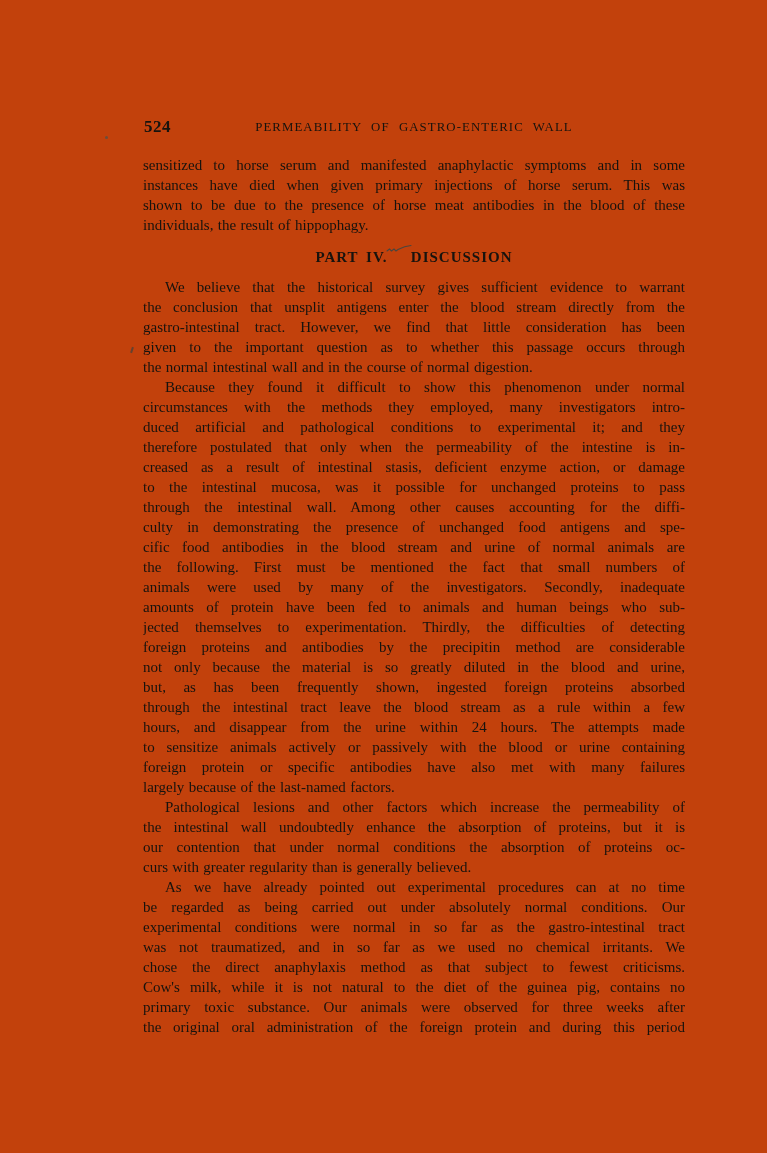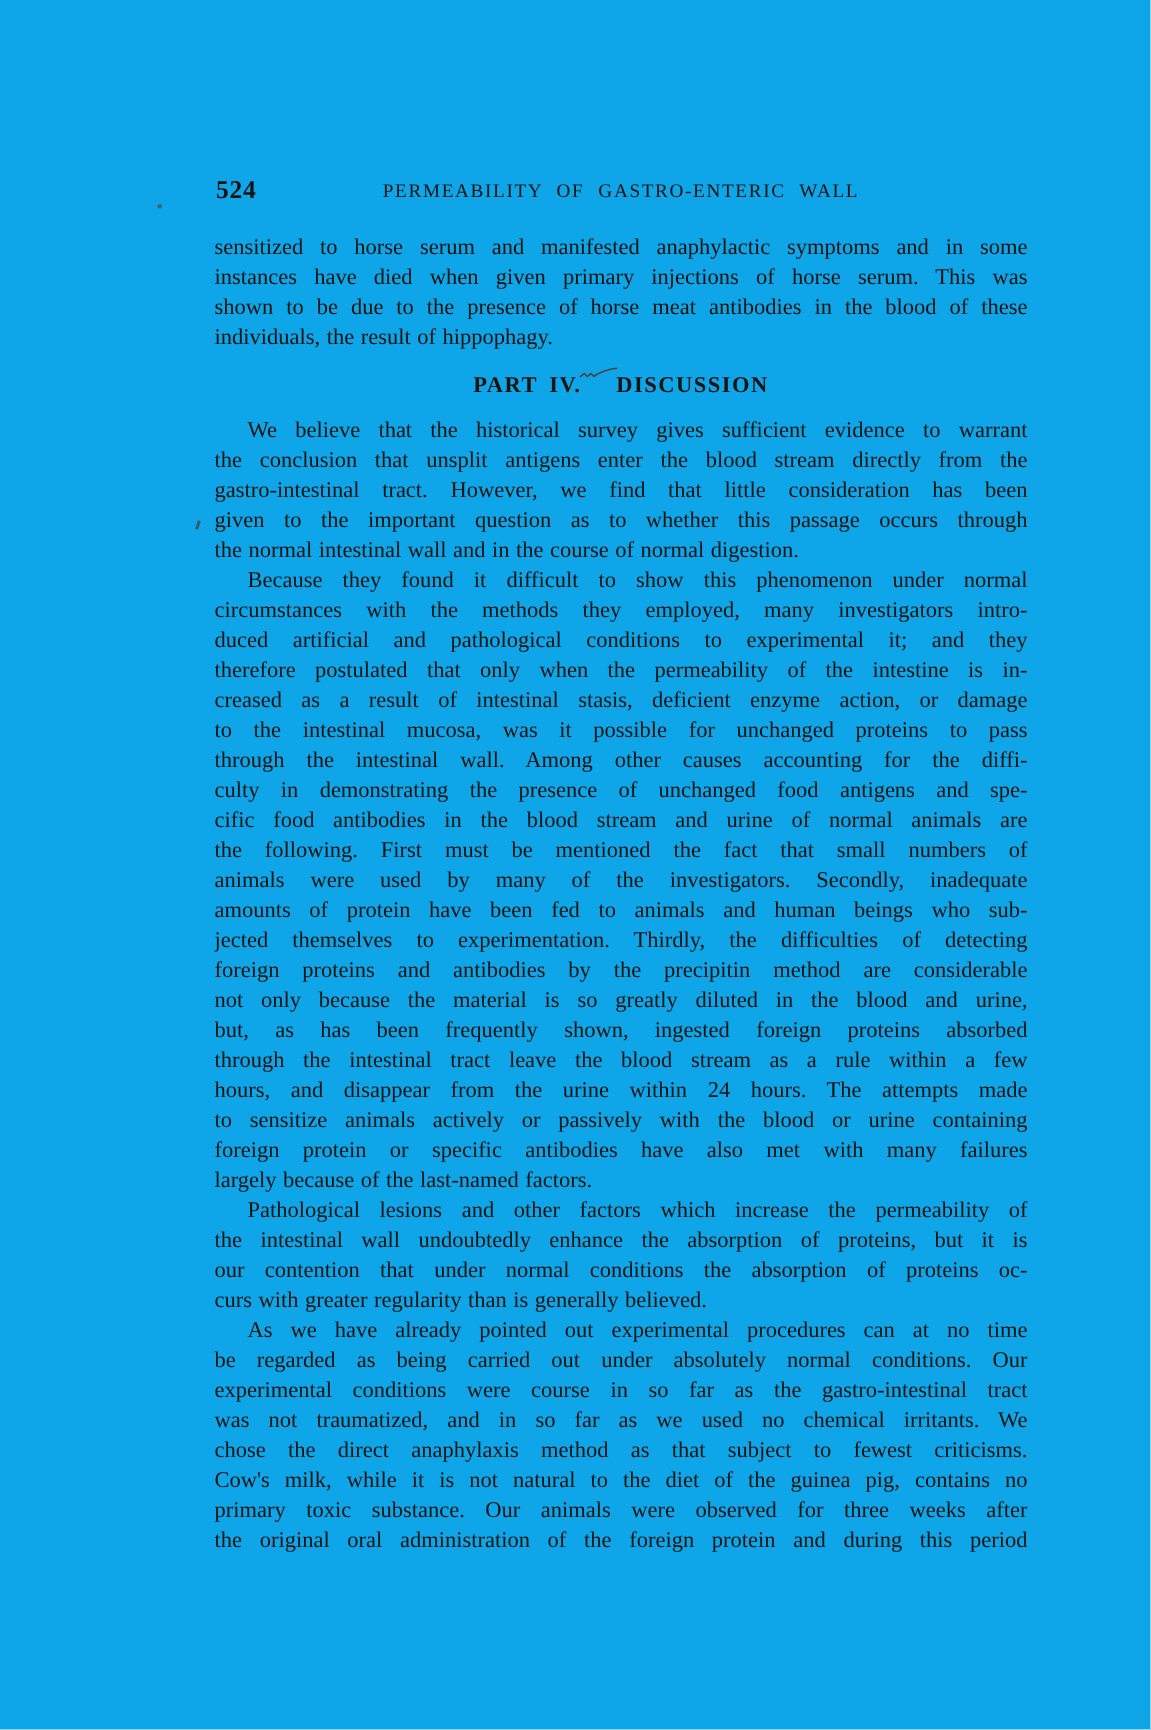--- a/index.html
+++ b/index.html
@@ -1,20 +1,20 @@
 <!DOCTYPE html>
 <html><head>
 <meta charset="utf-8">
 <style>
   html, body { margin: 0; padding: 0; background: #ffffff; }
   .page {
     position: relative;
     width: 767px;
     height: 1153px;
-    background: #0ea5e9;
+    background: #c2410c;
     font-family: "Liberation Serif", serif;
     color: #17130e;
     overflow: hidden;
   }
   .header {
     position: absolute;
     left: 143px;
     top: 117px;
     width: 542px;
     height: 24px;
@@ -136,21 +136,21 @@
       <div class="line">hours, and disappear from the urine within 24 hours.  The attempts made</div>
       <div class="line">to sensitize animals actively or passively with the blood or urine containing</div>
       <div class="line">foreign protein or specific antibodies have also met with many failures</div>
       <div class="line last">largely because of the last-named factors.</div>
       <div class="line first">Pathological lesions and other factors which increase the permeability of</div>
       <div class="line">the intestinal wall undoubtedly enhance the absorption of proteins, but it is</div>
       <div class="line">our contention that under normal conditions the absorption of proteins oc-</div>
       <div class="line last">curs with greater regularity than is generally believed.</div>
       <div class="line first">As we have already pointed out experimental procedures can at no time</div>
       <div class="line">be regarded as being carried out under absolutely normal conditions.  Our</div>
-      <div class="line">experimental conditions were course in so far as the gastro-intestinal tract</div>
+      <div class="line">experimental conditions were normal in so far as the gastro-intestinal tract</div>
       <div class="line">was not traumatized, and in so far as we used no chemical irritants.  We</div>
       <div class="line">chose the direct anaphylaxis method as that subject to fewest criticisms.</div>
       <div class="line">Cow's milk, while it is not natural to the diet of the guinea pig, contains no</div>
       <div class="line">primary toxic substance.  Our animals were observed for three weeks after</div>
       <div class="line">the original oral administration of the foreign protein and during this period</div>
     </div>
 
   <span class="mark-dot"></span>
   <span class="mark-tick"></span>
   <svg class="mark-squiggle" viewBox="0 0 26 12" xmlns="http://www.w3.org/2000/svg">

